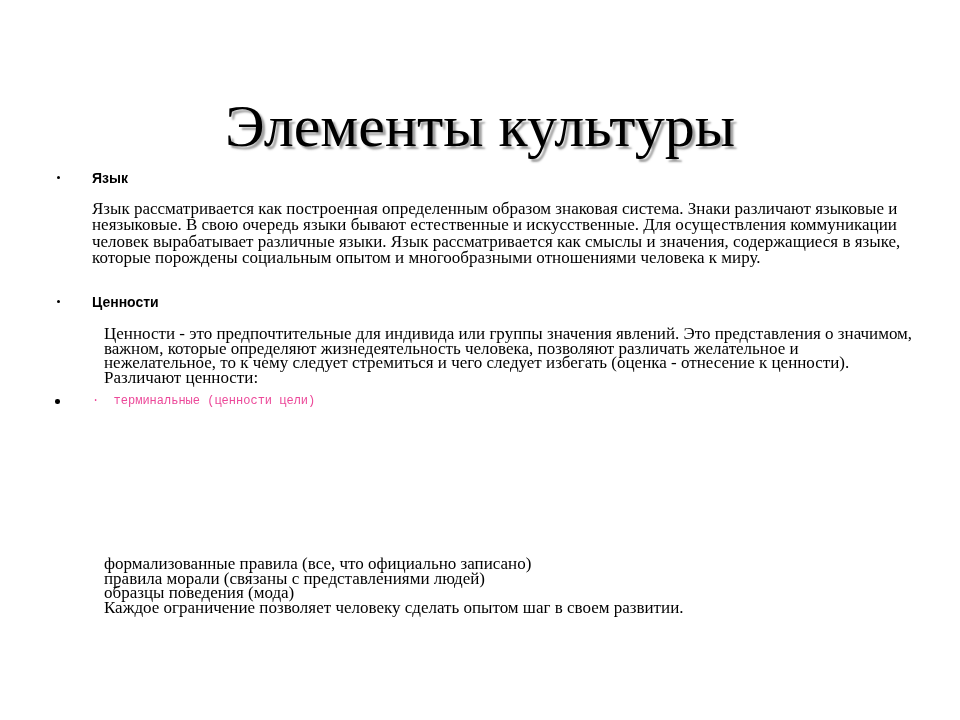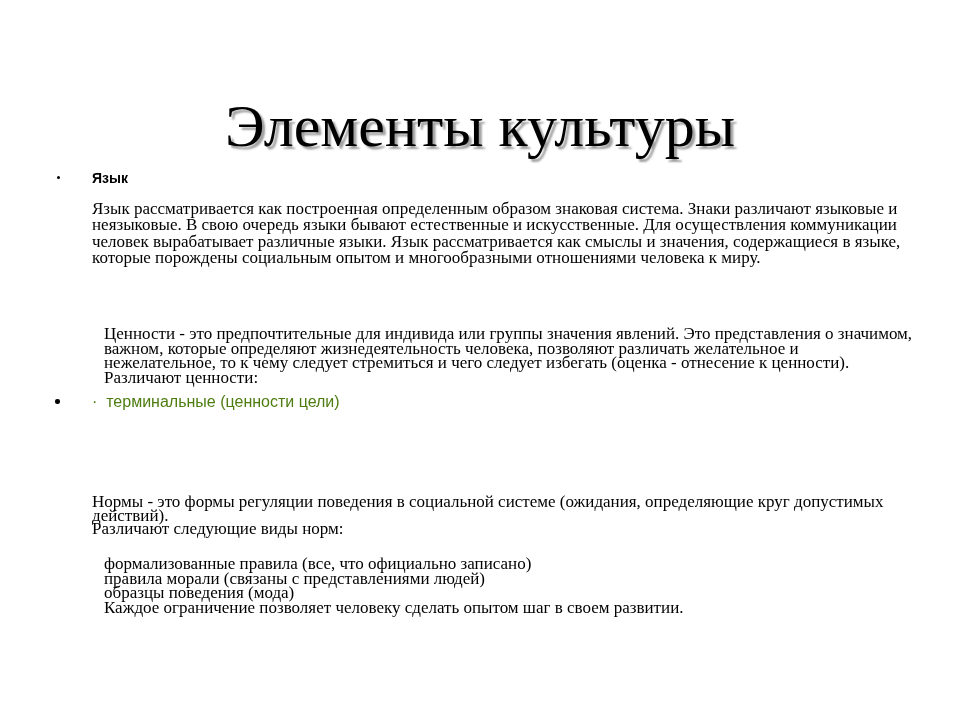--- a/index.html
+++ b/index.html
@@ -102,55 +102,57 @@
     left: 3px;
     top: 7px;
     width: 4.5px;
     height: 4.5px;
     background: #000000;
     border-radius: 50%;
   }
   .sub-item .sub-text {
     display: block;
     margin-left: 40px;
-    font-family: Liberation Sans, sans-serif;
-    font-size: 16px;
+    font-family: Liberation Mono, monospace;
+    font-size: 12px;
     line-height: 19px;
-    color: #4d7c0f;
+    color: #ec4899;
     white-space: pre;
   }
 </style>
 </head>
 <body>
 
 <div class="slide">
 
   <h1 class="slide-title">Элементы культуры</h1>
 
   <div class="body-area">
 
     <div class="section-heading" style="top:170px;">
       <span class="bullet-dot"></span>
       <span class="heading-text">Язык</span>
     </div>
 
     <div class="para loose" style="top:201px;">Язык рассматривается как построенная определенным образом знаковая система. Знаки различают языковые и неязыковые. В свою очередь языки бывают естественные и искусственные. Для осуществления коммуникации человек вырабатывает различные языки. Язык рассматривается как смыслы и значения, содержащиеся в языке, которые порождены социальным опытом и многообразными отношениями человека к миру.</div>
 
+    <div class="section-heading" style="top:294px;">
+      <span class="bullet-dot"></span>
+      <span class="heading-text">Ценности</span>
+    </div>
 
     <div class="para mid" style="top:327px;">Ценности - это предпочтительные для индивида или группы значения явлений. Это представления о значимом, важном, которые определяют жизнедеятельность человека, позволяют различать желательное и нежелательное, то к чему следует стремиться и чего следует избегать (оценка - отнесение к ценности). Различают ценности:</div>
 
     <div class="sub-item" style="top:392px;">
       <span class="bullet-dot"></span>
       <span class="sub-text">·  терминальные (ценности цели)</span>
     </div>
 
 
 
-    <div class="para tight" style="top:495px;">Нормы - это формы регуляции поведения в социальной системе (ожидания, определяющие круг допустимых действий).
-Различают следующие виды норм:</div>
 
     <div class="para mid" style="top:557px;">формализованные правила (все, что официально записано)
 правила морали (связаны с представлениями людей)
 образцы поведения (мода)
 Каждое ограничение позволяет человеку сделать опытом шаг в своем развитии.</div>
 
   </div>
 </div>
 
 </body></html>

